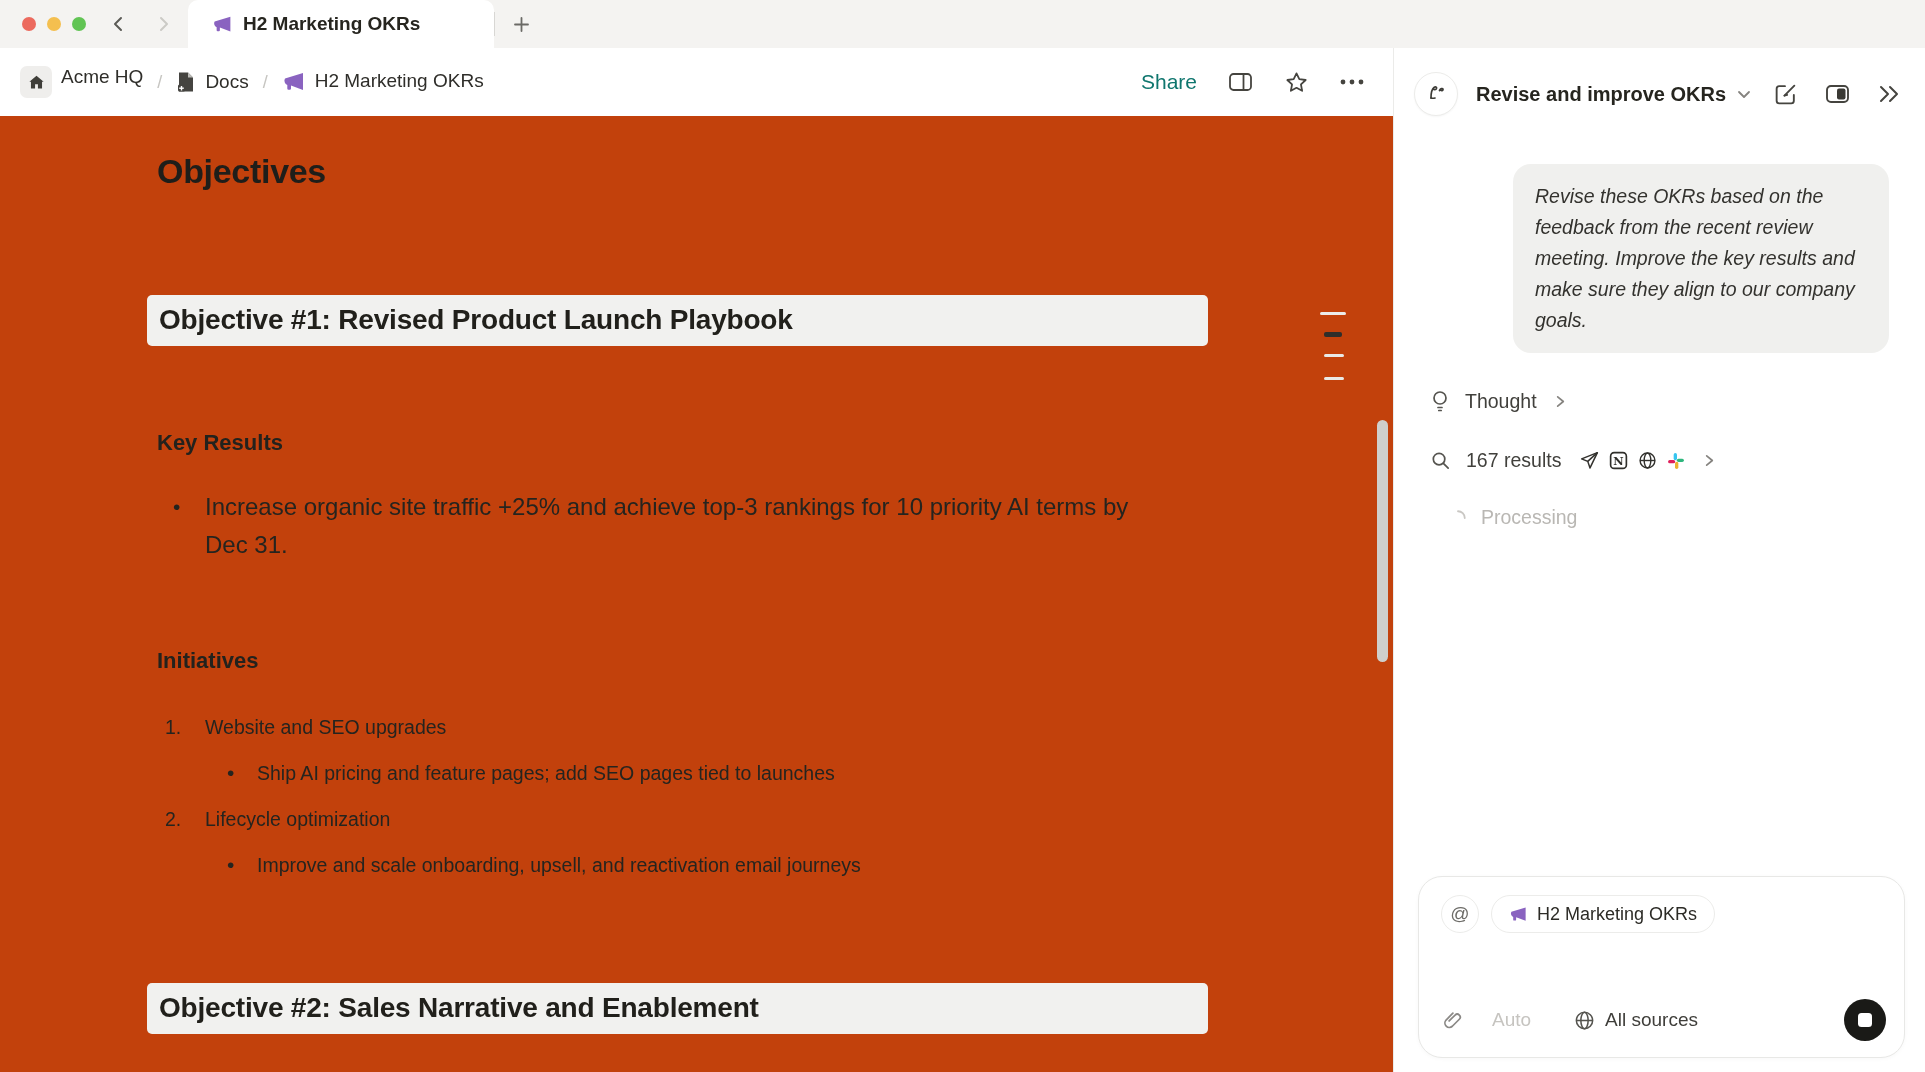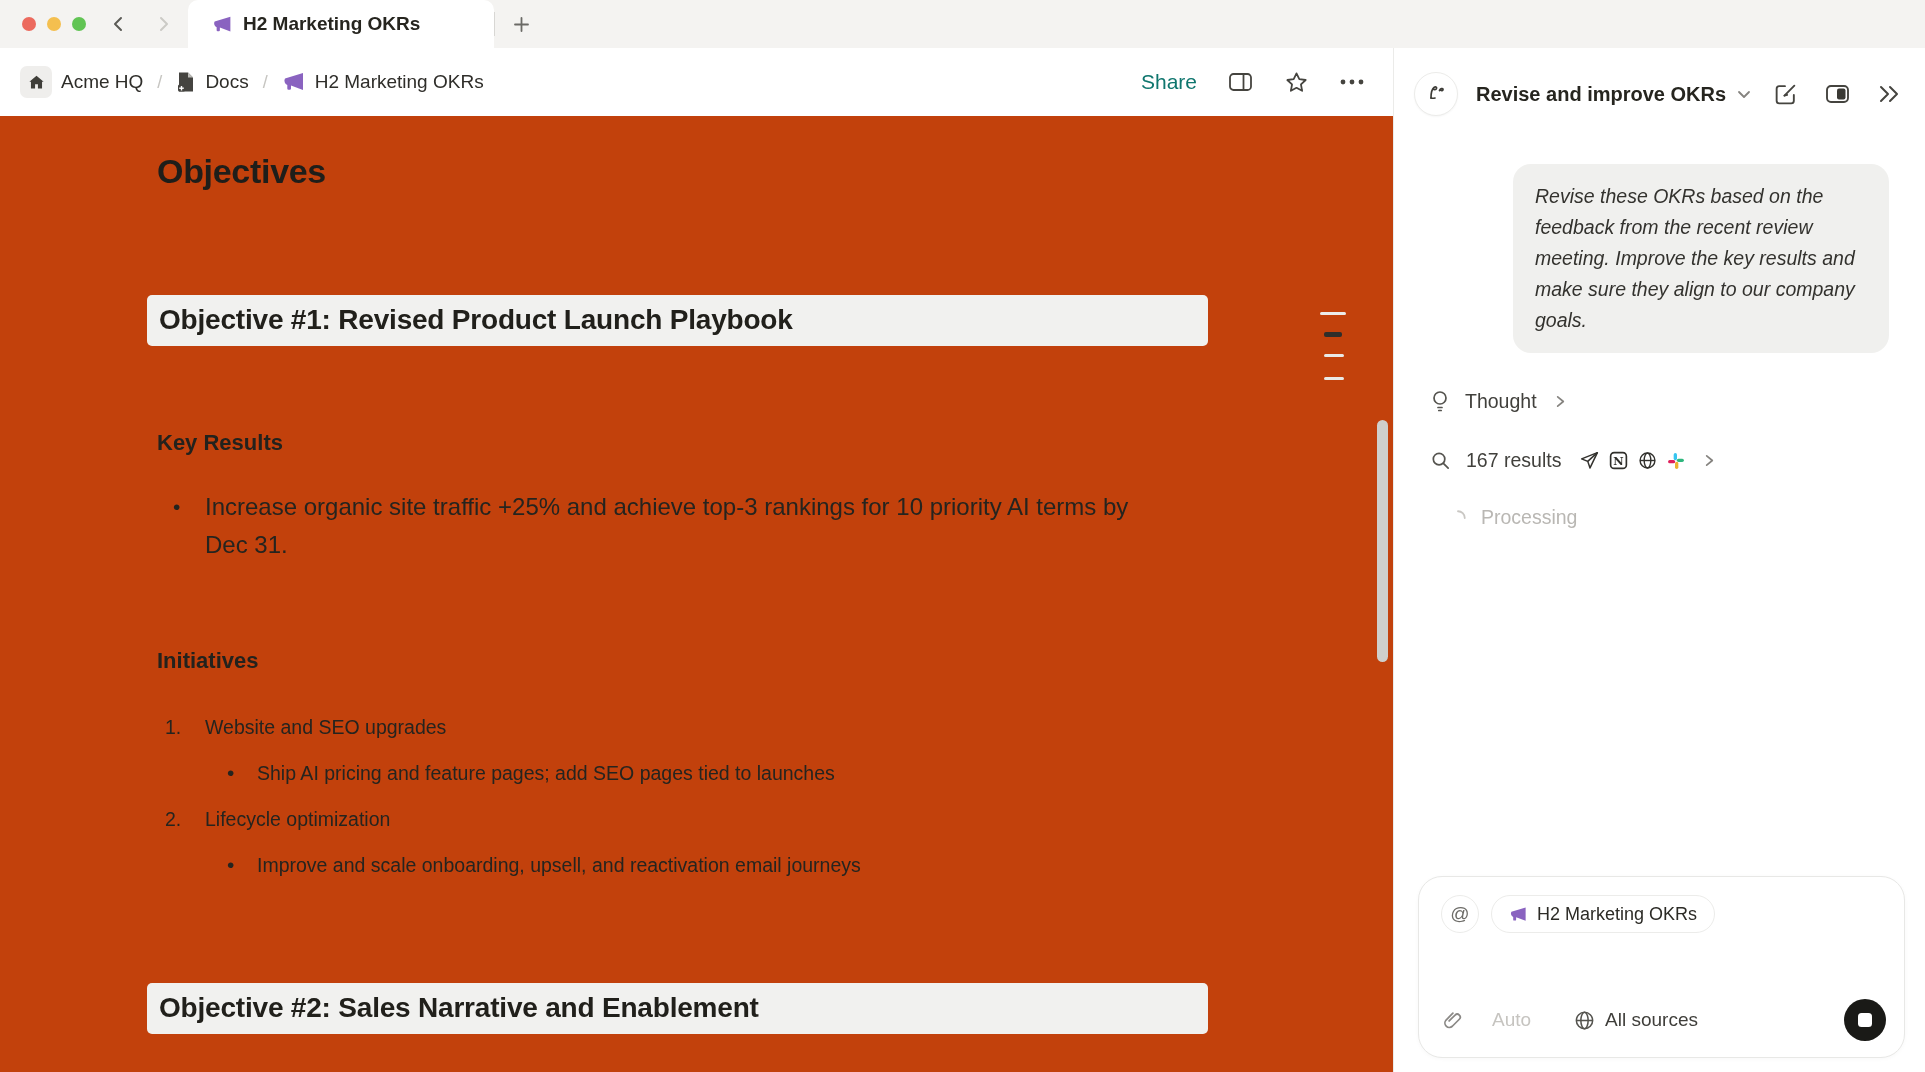--- a/index.html
+++ b/index.html
@@ -17,21 +17,21 @@
   .tab { display:flex; align-items:center; gap:10px; padding:0 24px; font-size:19px; }
   .tab.active { background:#ffffff; border-radius:10px 10px 0 0; font-weight:700; color:#26251f; width:306px; }
   .tab.inactive { background:#e9e8e5; color:#55544f; width:282px; font-weight:400; }
   .tabdivider { width:1px; height:24px; background:#d8d7d4; align-self:center; }
   .plusbtn { display:flex; align-items:center; justify-content:center; width:52px; }
 
   
   .doc-header { position:absolute; top:48px; left:0; width:1393px; height:68px; background:#fff;
     display:flex; align-items:center; justify-content:space-between; padding:0 28px 0 20px; }
   .crumbs { display:flex; align-items:center; gap:12px; font-size:19px; color:#2f2e2a; }
-  .crumb { display:flex; align-items:center; gap:9px; cursor:default; }
+  .crumb { display:flex; gap:9px; cursor:default; }
   .crumb-sep { color:#c6c5c1; font-size:18px; padding:0 2px; }
   .homechip { width:32px; height:32px; background:#efeeec; border-radius:7px;
     display:flex; align-items:center; justify-content:center; }
   .doc-actions { display:flex; align-items:center; gap:30px; }
   .share { font-size:21px; color:#0f766e; }
   .iconbtn { display:flex; align-items:center; justify-content:center; }
 
   
   .doc-body { position:absolute; top:116px; left:0; width:1393px; height:956px; background:#c2410c; overflow:hidden; }
   .doc-content { padding:36px 0 0 157px; width:1220px; }

